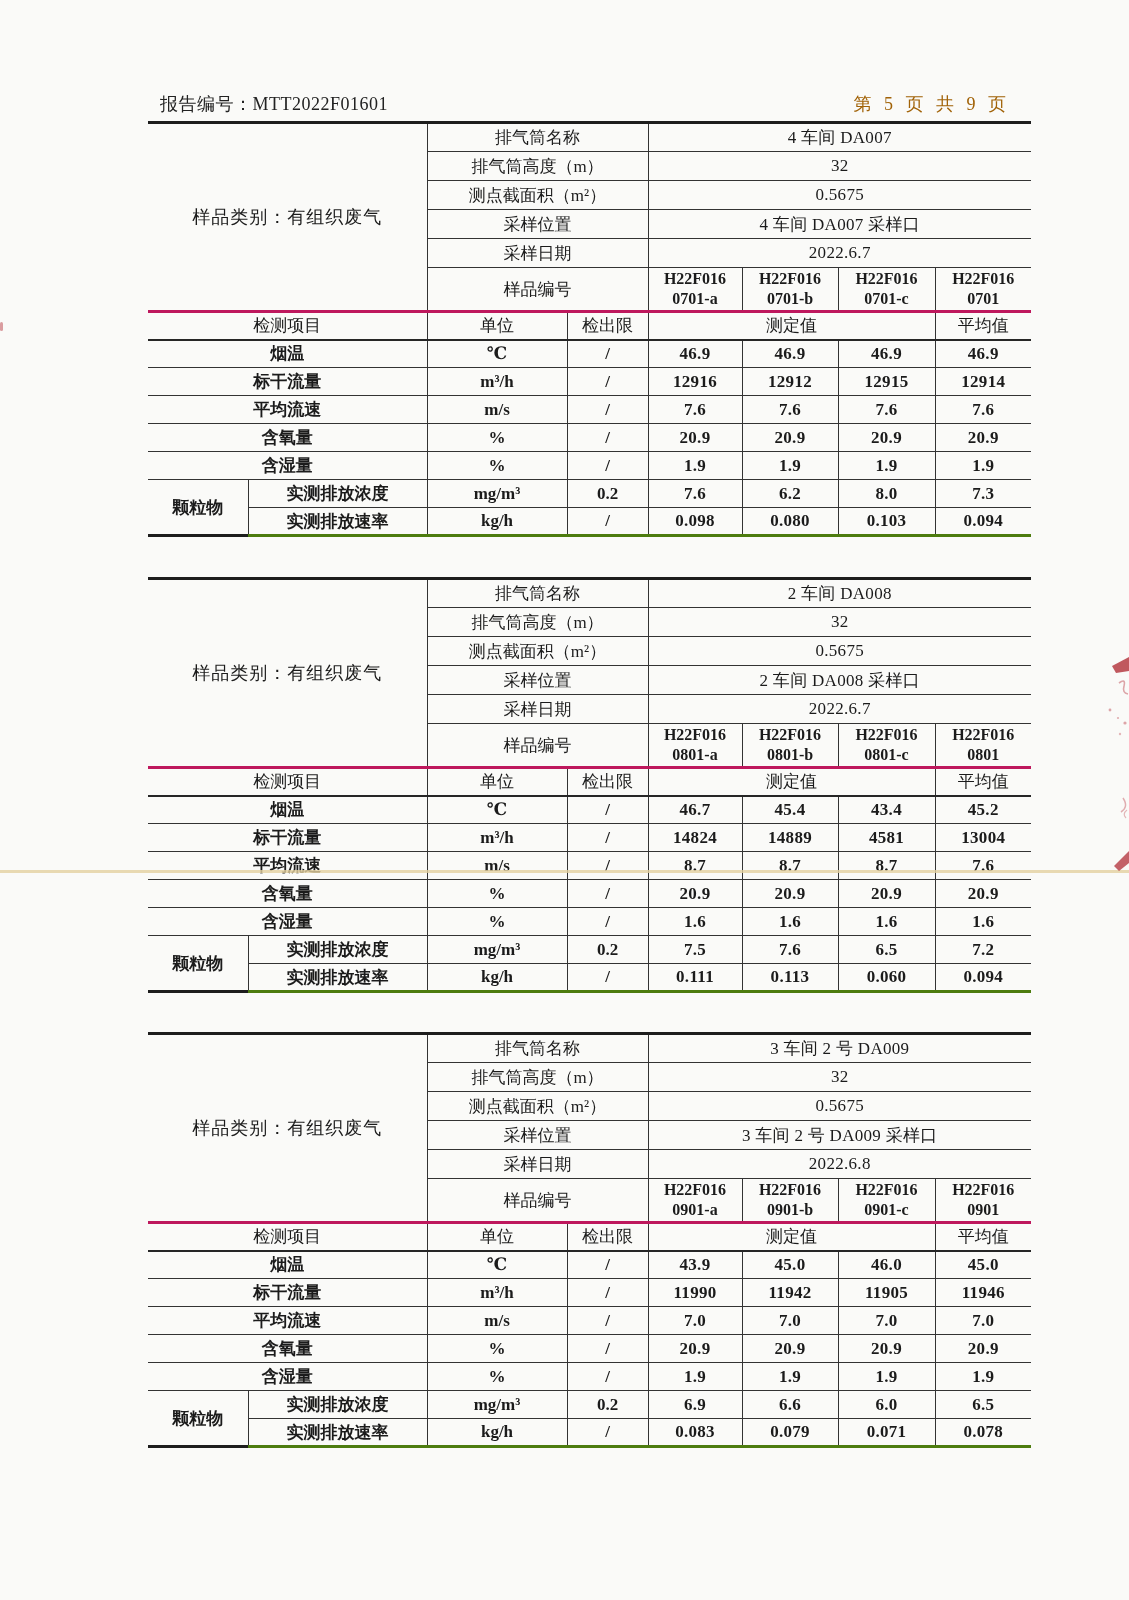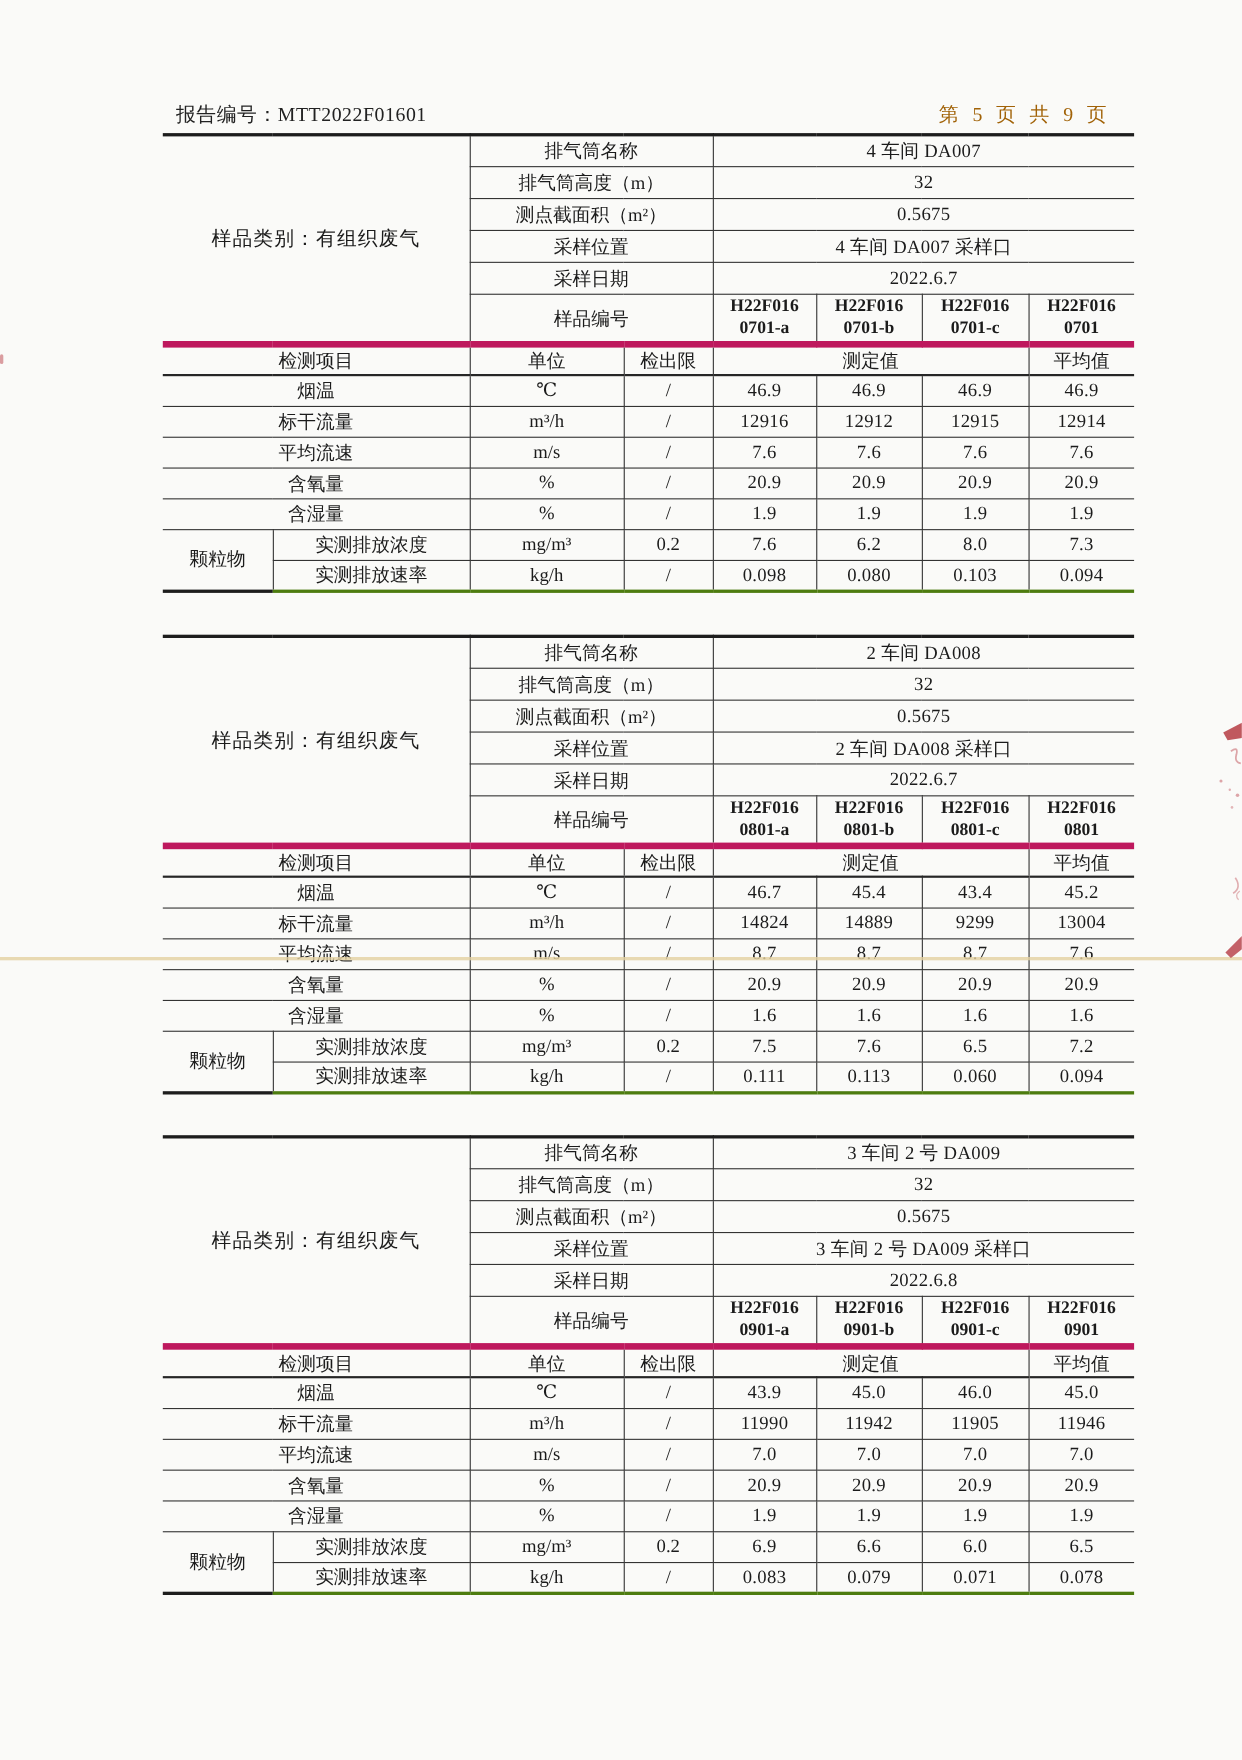--- a/index.html
+++ b/index.html
@@ -33,23 +33,23 @@
     border:1px solid #333;
     text-align:center;vertical-align:middle;
     padding:0 2px;color:#1b1b1b;
     overflow:hidden;white-space:nowrap;
   }
   .report-table td:first-child{border-left:none;}
   .report-table td:last-child{border-right:none;}
   tr.info-row{height:29px;}
   tr.sample-row{height:43px;}
   tr.dhead{height:28px;}
-  tr.drow,tr.grow{height:28px;}
+  tr.drow,tr.grow{height:28px;font-weight:bold;}
   td.cat{border-left:none;font-size:18px;letter-spacing:1px;}
-  tr.dhead td{border-top:6px solid #be185d;border-bottom:2px solid #262626;}
+  tr.dhead td{border-top:3px solid #be185d;border-bottom:2px solid #262626;}
   tr.g2 td{border-bottom:3px solid #4d7c0f;}
   td.sample{white-space:pre-line;font-size:16px;line-height:1.25;padding:1px 2px;font-weight:bold;}
   td.ival,td.dval{letter-spacing:.3px;}
   
   .scanline{
     position:absolute;left:0;top:870px;width:1129px;height:3px;
     background:#e4d1a0;opacity:.8;pointer-events:none;
   }
   .red-marks{position:absolute;left:1098px;top:650px;pointer-events:none;}
   .red-dot-left{
@@ -241,21 +241,21 @@
       <td class="dval">45.4</td>
       <td class="dval">43.4</td>
       <td class="dval">45.2</td>
     </tr>
     <tr class="drow">
       <td colspan="2">标干流量</td>
       <td>m³/h</td>
       <td>/</td>
       <td class="dval">14824</td>
       <td class="dval">14889</td>
-      <td class="dval">9299</td>
+      <td class="dval">4581</td>
       <td class="dval">13004</td>
     </tr>
     <tr class="drow">
       <td colspan="2">平均流速</td>
       <td>m/s</td>
       <td>/</td>
       <td class="dval">8.7</td>
       <td class="dval">8.7</td>
       <td class="dval">8.7</td>
       <td class="dval">7.6</td>

